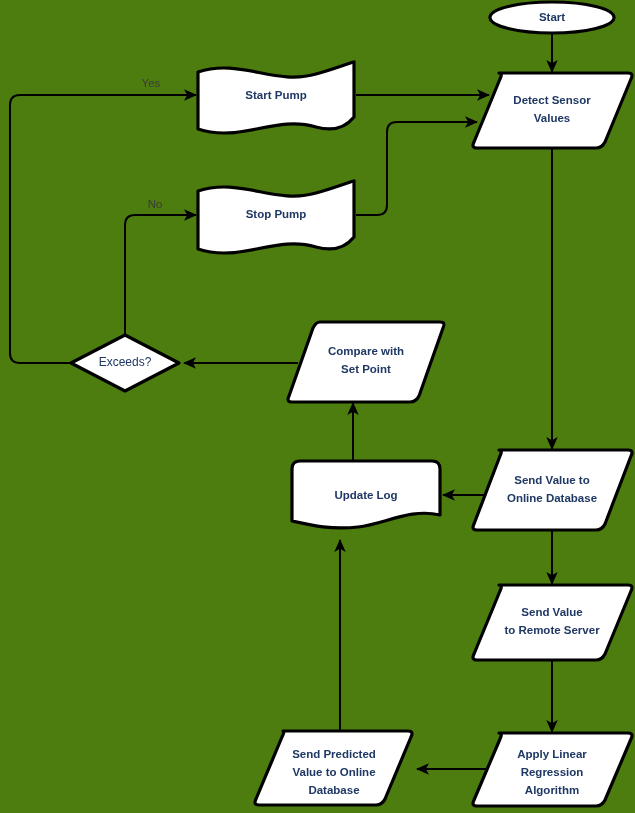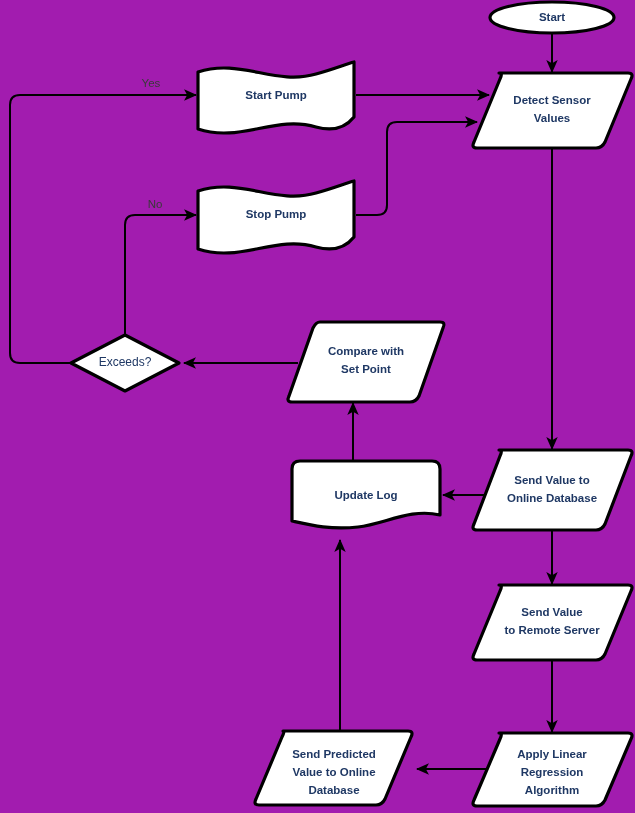--- a/index.html
+++ b/index.html
@@ -4,21 +4,21 @@
 <style>
   html, body {
     margin: 0;
     padding: 0;
     background: #ffffff;
   }
   #canvas {
     position: relative;
     width: 635px;
     height: 813px;
-    background: #a21caf;
+    background: #4d7c0f;
     font-family: "Liberation Sans", sans-serif;
     overflow: hidden;
   }
   #flow-svg {
     position: absolute;
     top: 0;
     left: 0;
     width: 635px;
     height: 813px;
   }

